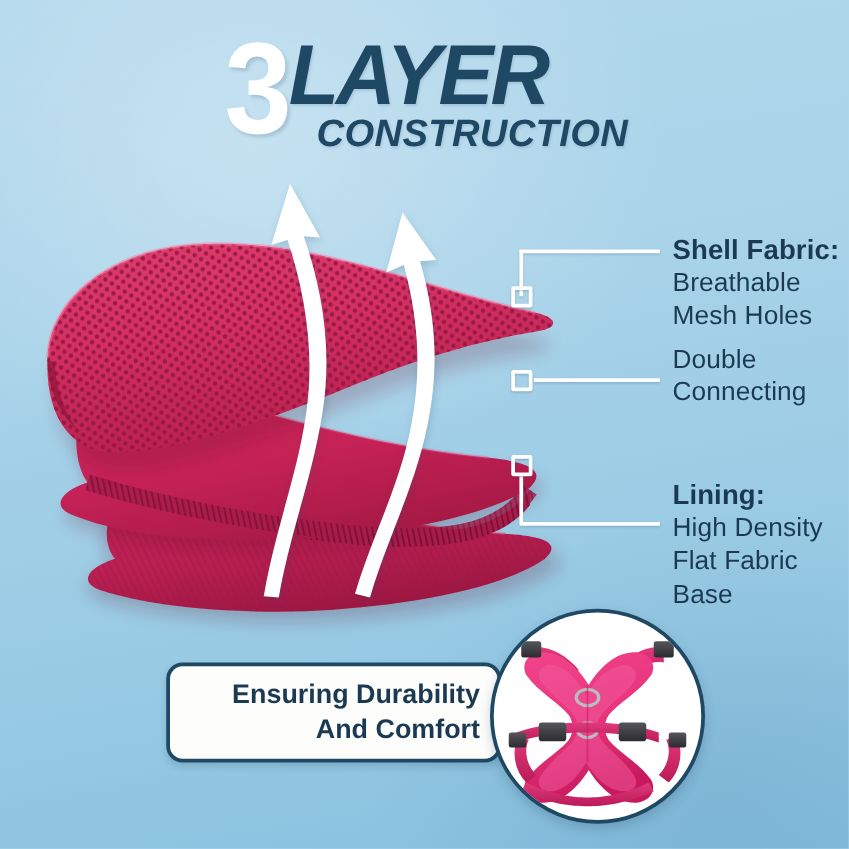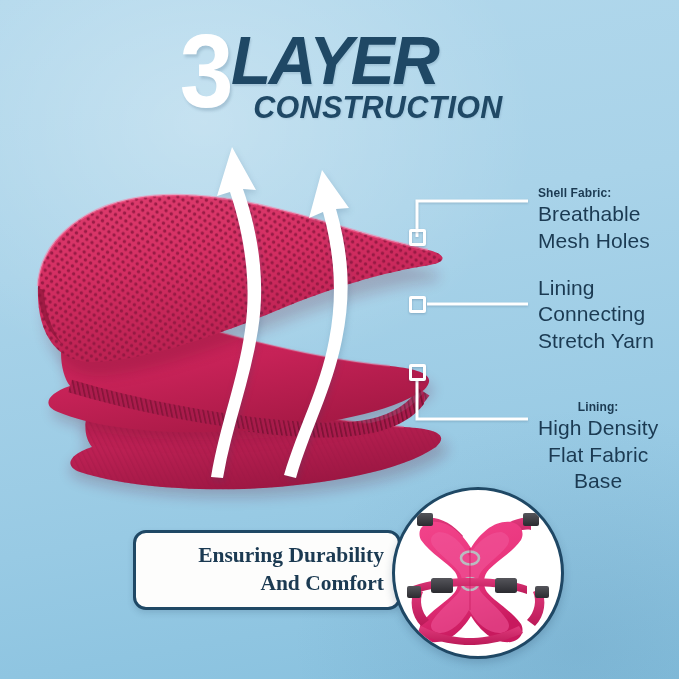--- a/index.html
+++ b/index.html
@@ -68,33 +68,32 @@
     position:absolute; width:17px; height:17px;
     border:3px solid #ffffff; border-radius:2px;
     background:transparent;
     filter:drop-shadow(0 1px 1px rgba(30,60,90,.25));
   }
   .label {
     position:absolute; left:538px;
     color:#1b3a52;
     letter-spacing:.1px;
   }
-  .label .hd { font-weight:bold; font-size:12px; line-height:1.26; display:block; }
+  .label .hd { font-weight:bold; font-size:22px; line-height:1.26; display:block; }
   .label .bd { font-weight:normal; font-size:21px; line-height:1.26; display:block; }
 
   
   .banner {
     position:absolute; left:133px; top:530px;
     width:268px; height:80px;
     background:#fdfdfc;
     border:3px solid #1f4865;
     border-radius:13px;
     display:flex; align-items:center;
     box-shadow:0 3px 6px rgba(30,60,90,.17);
-    font-family:Liberation Serif, serif;
   }
   .banner-txt {
     width:100%;
     padding:0 14px 0 16px;
     color:#1b3a52;
     font-weight:bold;
     font-size:21.5px;
     line-height:1.30;
     text-align:right;
   }
@@ -257,26 +256,25 @@
     <div class="cal-sq" style="left:409px; top:364px;"></div>
   </div>
 
   <div class="label" style="top:186px;">
     <span class="hd">Shell Fabric:</span>
     <span class="bd">Breathable</span>
     <span class="bd">Mesh Holes</span>
   </div>
 
   <div class="label" style="top:275px;">
-    <span class="bd">Lining</span>
+    <span class="bd">Double</span>
     <span class="bd">Connecting</span>
-    <span class="bd">Stretch Yarn</span>
-  </div>
-
-  <div class="label" style="top:400px;text-align:center;">
+  </div>
+
+  <div class="label" style="top:382px;">
     <span class="hd">Lining:</span>
     <span class="bd">High Density</span>
     <span class="bd">Flat Fabric</span>
     <span class="bd">Base</span>
   </div>
 
   <div class="banner">
     <div class="banner-txt">
       <span class="l1">Ensuring Durability</span>
       <span class="l2">And Comfort</span>

